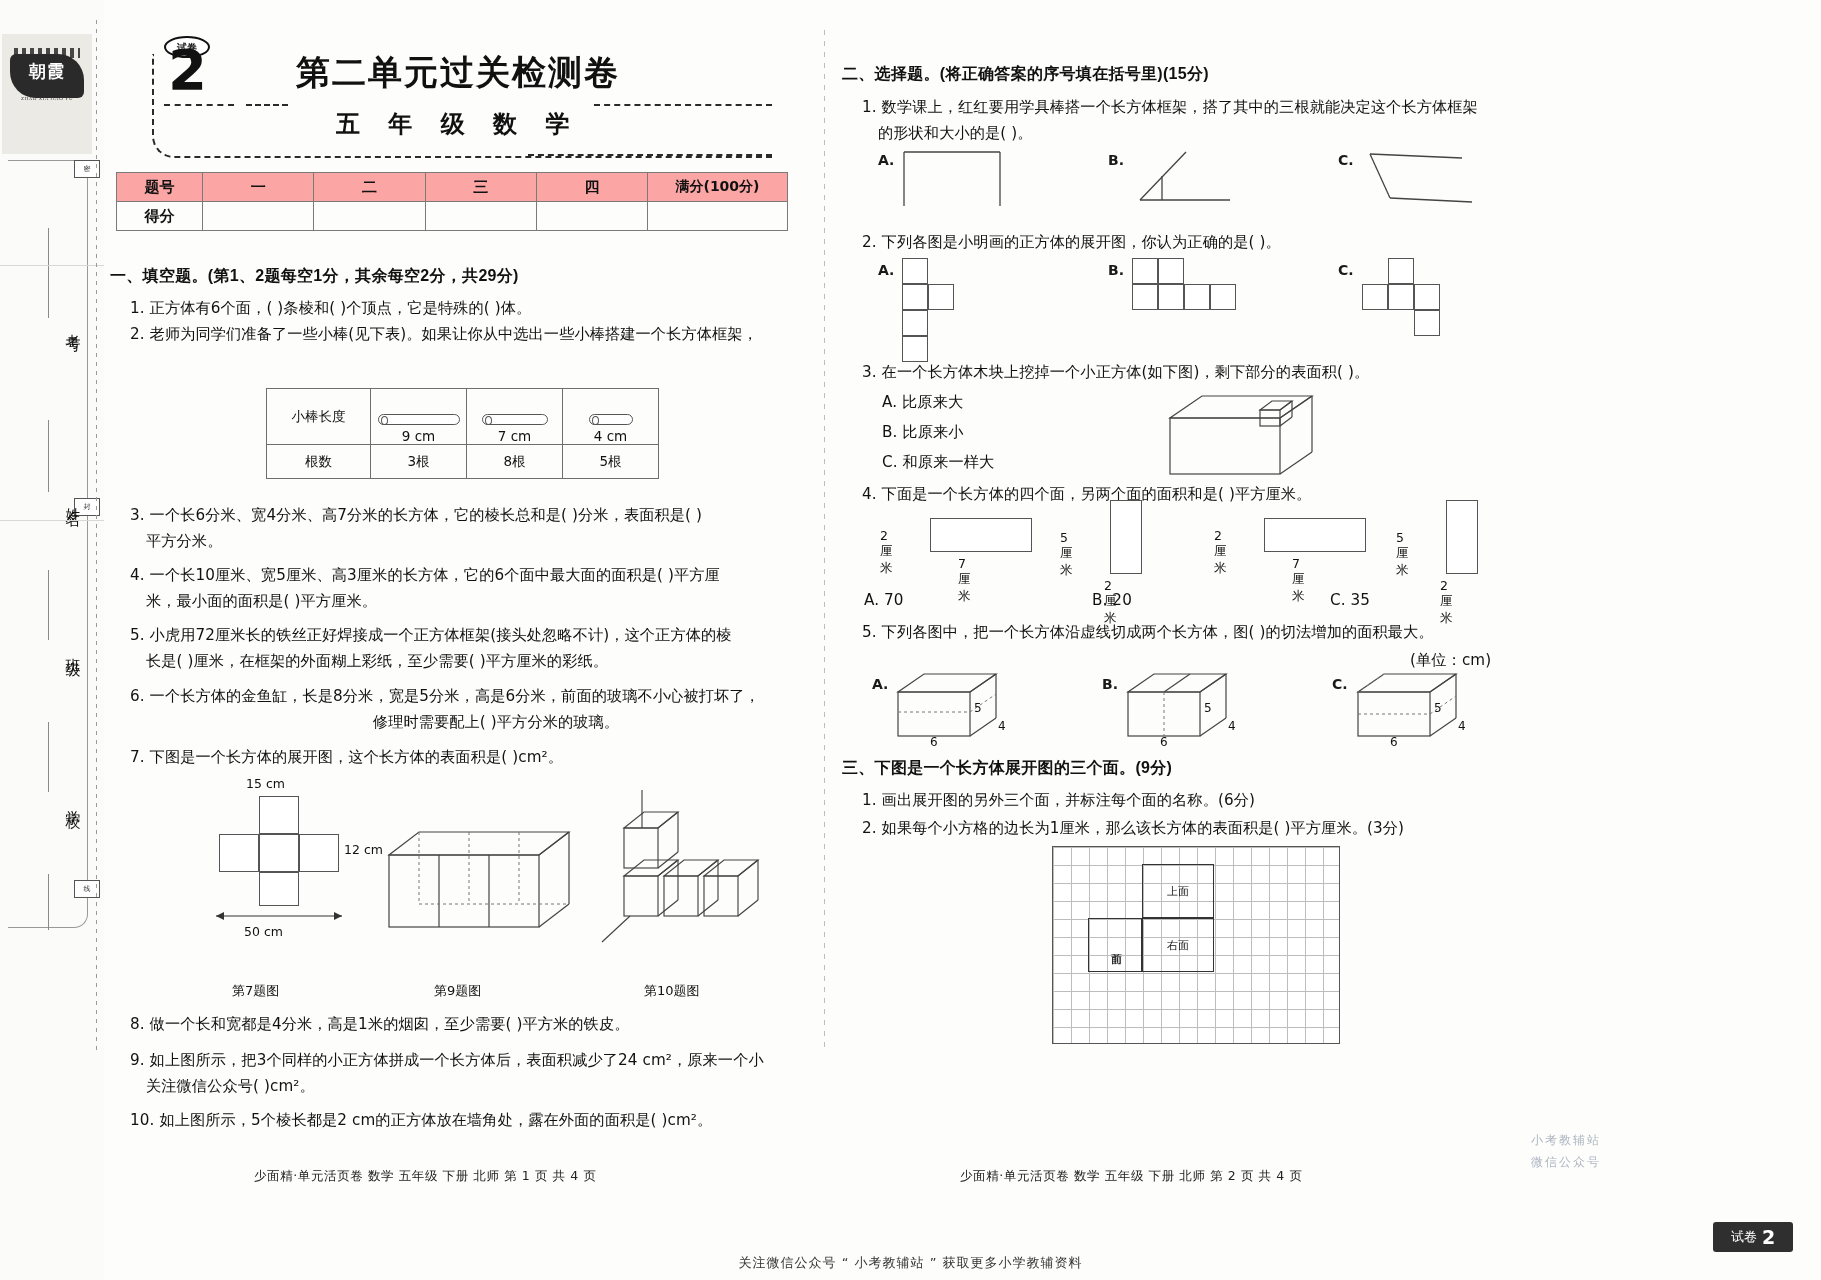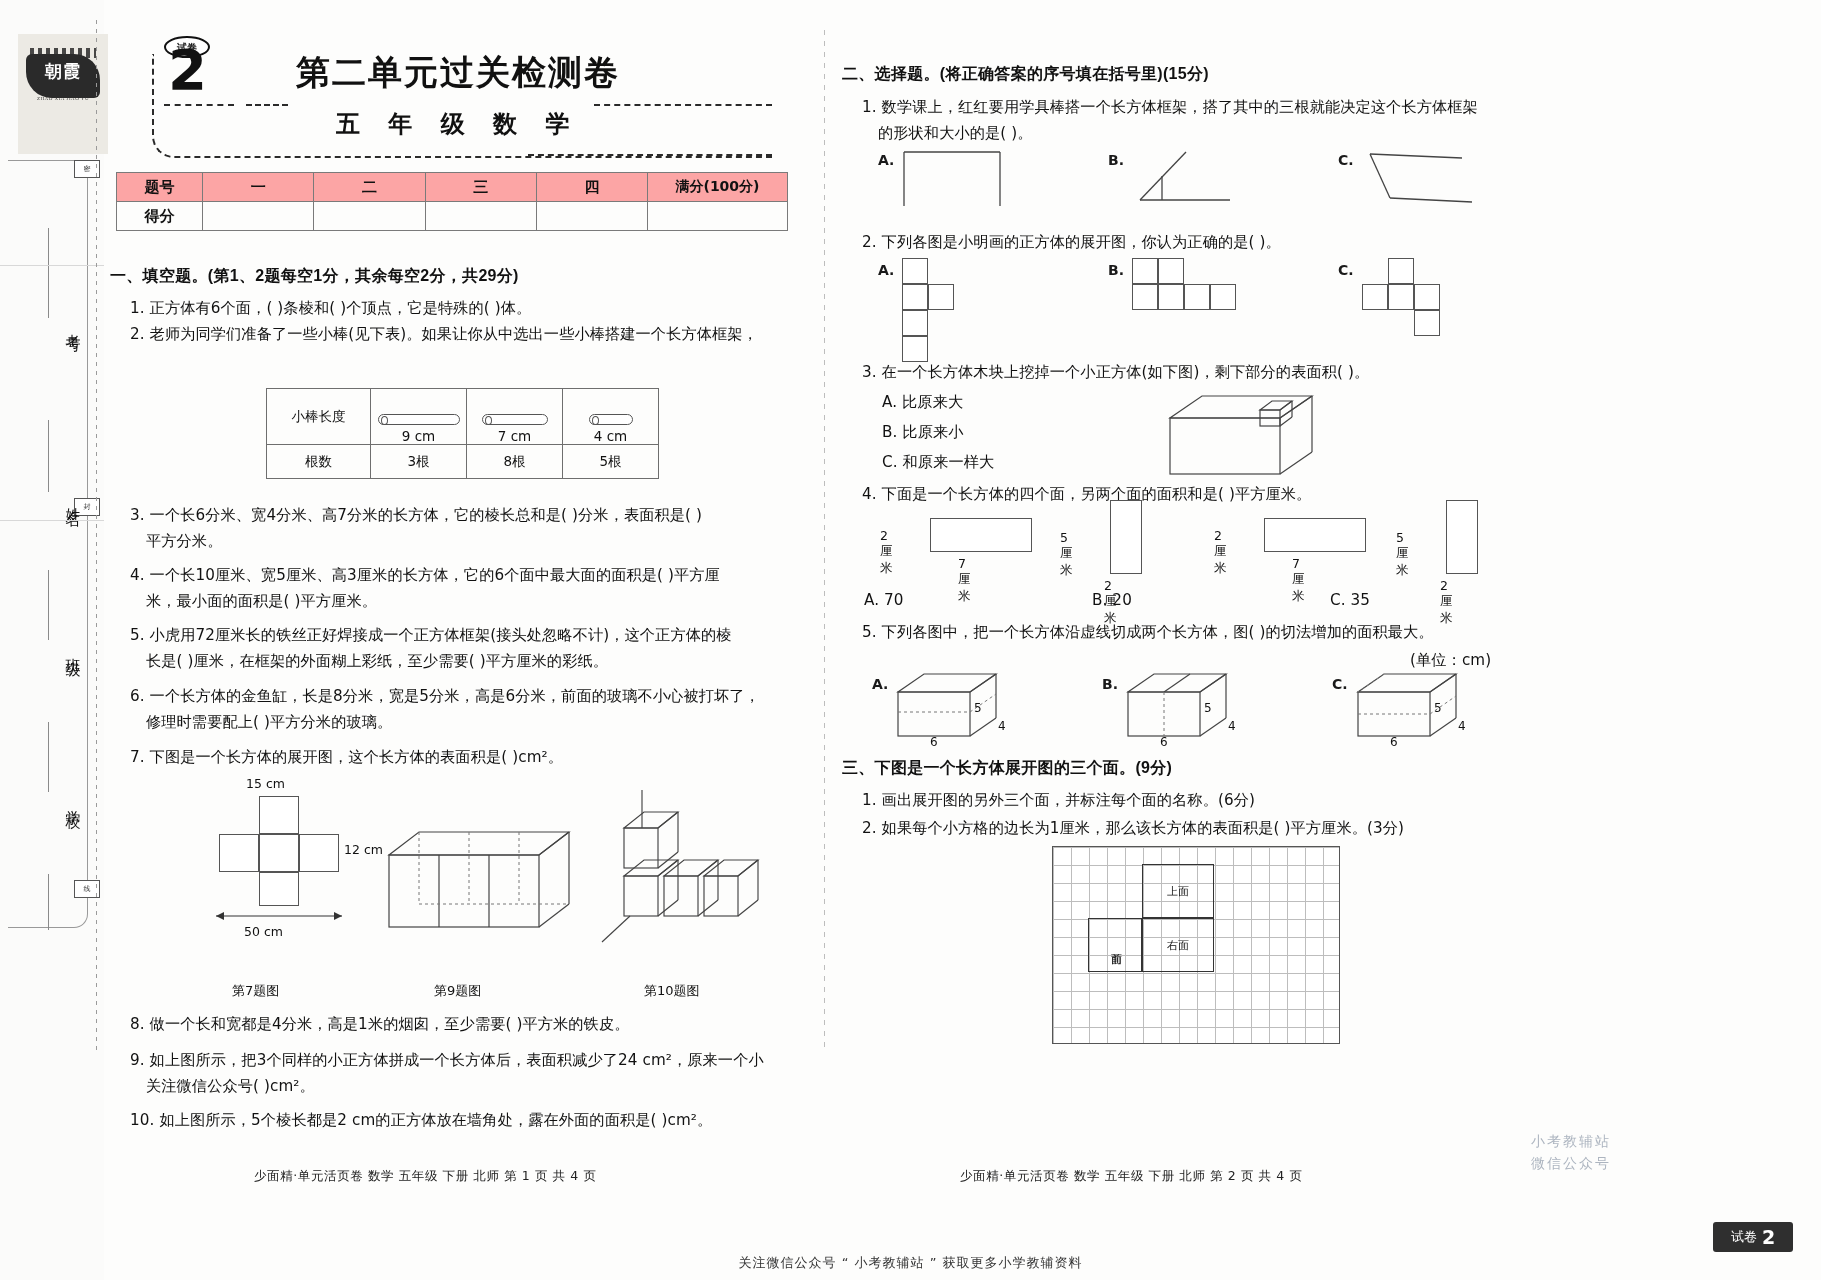--- a/index.html
+++ b/index.html
@@ -15,21 +15,20 @@
   .page { position:absolute; inset:0; background:#fdfdfc; }
 
   
   .binding {
     position:absolute; left:0; top:0; width:104px; height:1280px;
     background:#fbfbfa; border-right:0px solid #ddd;
   }
   .logo-box {
     position:absolute; left:2px; top:34px; width:90px; height:120px;
     background:#eceae4;
-    margin-left:16px;
   }
   .logo-badge {
     position:absolute; left:8px; top:12px; width:74px; height:62px;
   }
   .logo-badge .ribbon {
     position:absolute; left:0; top:8px; width:74px; height:44px;
     background:#2a2a2a; border-radius:6px 26px 6px 26px;
   }
   .logo-badge .ribbon-txt {
     position:absolute; left:0; top:14px; width:74px; text-align:center;
@@ -178,22 +177,22 @@
   .bottom-note {
     position:absolute; left:0; bottom:8px; width:1821px; text-align:center;
     font-size:13px; color:#333; font-family:"DejaVu Sans",sans-serif;
     letter-spacing:1px;
   }
   .stamp {
     position:absolute; right:140px; bottom:100px; width:150px; height:50px;
     opacity:.55;
   }
   .stamp div {
-    font-size:14px; letter-spacing:2px; color:#6b7a8f;
-    font-family:Liberation Sans, sans-serif; line-height:22px;
+    font-size:12px; letter-spacing:2px; color:#6b7a8f;
+    font-family:Liberation Mono, monospace; line-height:22px;
   }
   .grid-sheet {
     position:absolute; border:1px solid #555; background:#fff;
     background-image:
       linear-gradient(to right,#bdbdbd 1px,transparent 1px),
       linear-gradient(to bottom,#bdbdbd 1px,transparent 1px);
   }
   .gcell {
     position:absolute; border:1.6px solid #333; background:transparent;
     font-size:11px; font-family:"DejaVu Sans",sans-serif; color:#111;
@@ -310,21 +309,21 @@
     <div class="blk q" style="left:26px; top:503px; width:700px;">3. 一个长6分米、宽4分米、高7分米的长方体，它的棱长总和是(      )分米，表面积是(      )</div>
     <div class="blk q" style="left:42px; top:529px; width:700px;">平方分米。</div>
 
     <div class="blk q" style="left:26px; top:563px; width:700px;">4. 一个长10厘米、宽5厘米、高3厘米的长方体，它的6个面中最大面的面积是(      )平方厘</div>
     <div class="blk q" style="left:42px; top:589px; width:700px;">米，最小面的面积是(      )平方厘米。</div>
 
     <div class="blk q" style="left:26px; top:623px; width:700px;">5. 小虎用72厘米长的铁丝正好焊接成一个正方体框架(接头处忽略不计)，这个正方体的棱</div>
     <div class="blk q" style="left:42px; top:649px; width:700px;">长是(      )厘米，在框架的外面糊上彩纸，至少需要(      )平方厘米的彩纸。</div>
 
     <div class="blk q" style="left:26px; top:684px; width:700px;">6. 一个长方体的金鱼缸，长是8分米，宽是5分米，高是6分米，前面的玻璃不小心被打坏了，</div>
-    <div class="blk q" style="left:42px; top:710px; width:700px;">修理时需要配上(      )平方分米的玻璃。</div>
+    <div class="blk q" style="left:42px; top:710px; width:700px;text-align:center;">修理时需要配上(      )平方分米的玻璃。</div>
 
     <div class="blk q" style="left:26px; top:745px; width:700px;">7. 下图是一个长方体的展开图，这个长方体的表面积是(      )cm²。</div>
 
     <div class="blk" style="left:80px; top:780px; width:220px; height:130px;">
       <div class="netcell" style="left:75px; top:16px; width:40px; height:38px;"></div>
       <div class="netcell" style="left:35px; top:54px; width:40px; height:38px;"></div>
       <div class="netcell" style="left:75px; top:54px; width:40px; height:38px;"></div>
       <div class="netcell" style="left:115px; top:54px; width:40px; height:38px;"></div>
       <div class="netcell" style="left:75px; top:92px; width:40px; height:34px;"></div>
       <div class="dimtxt" style="left:62px; top:-4px;">15 cm</div>

